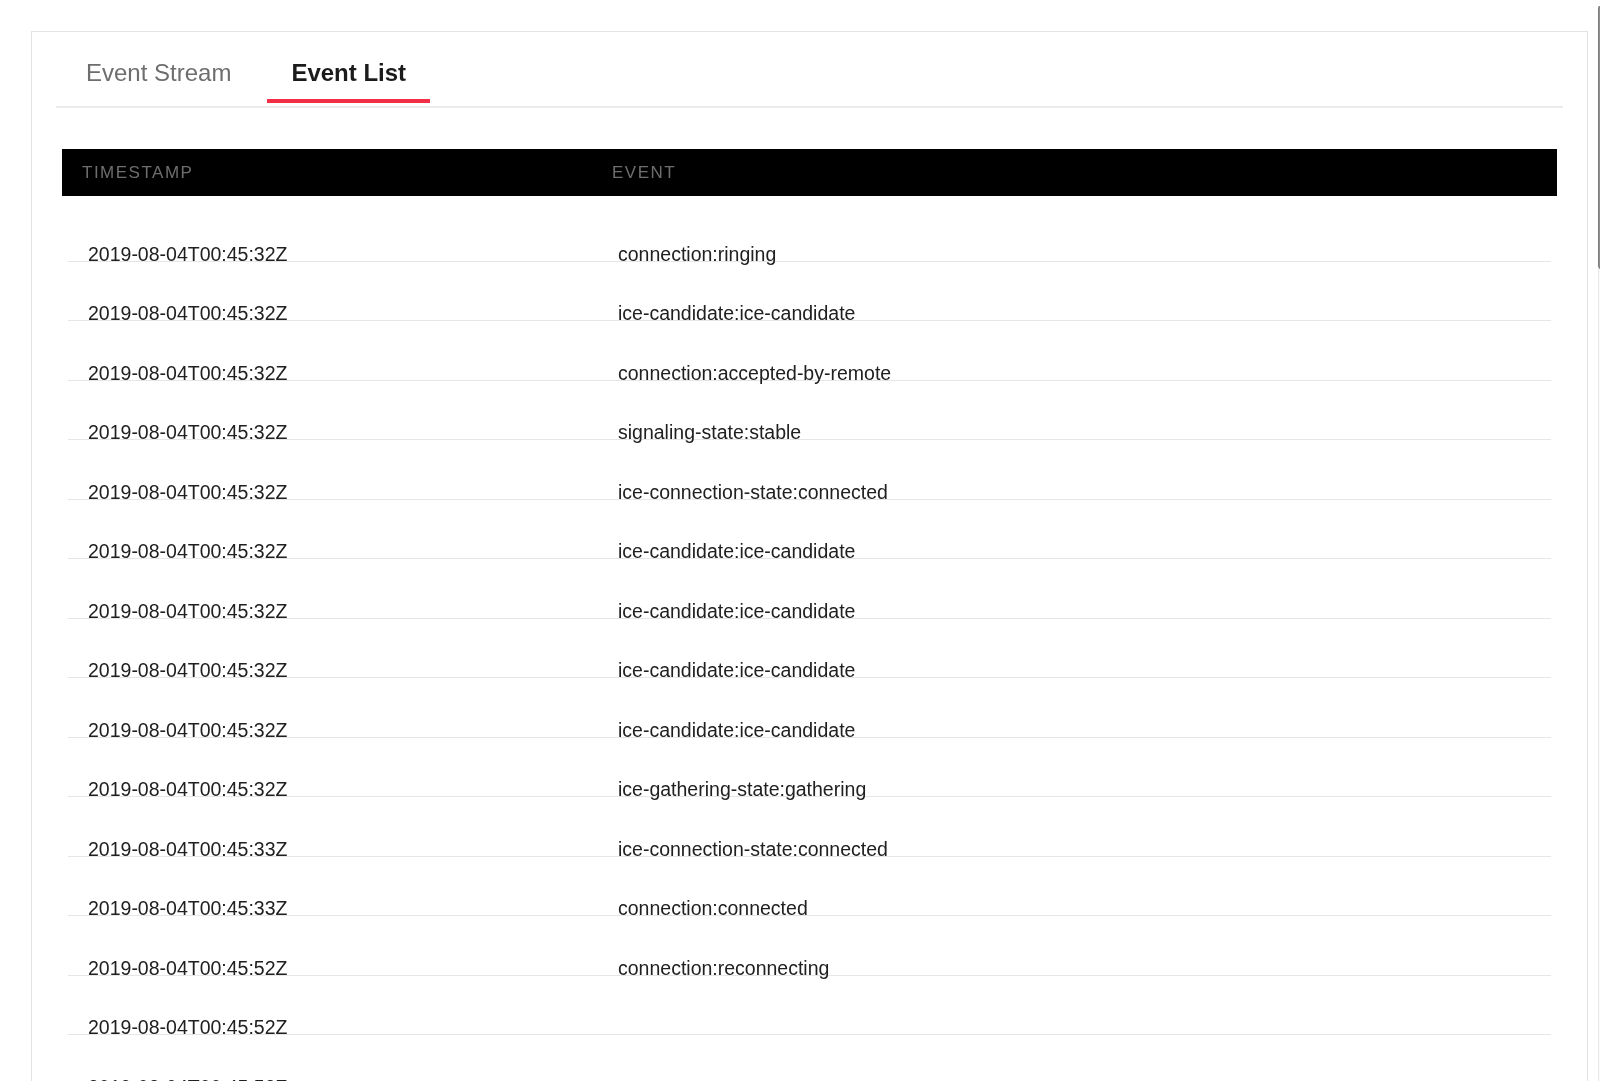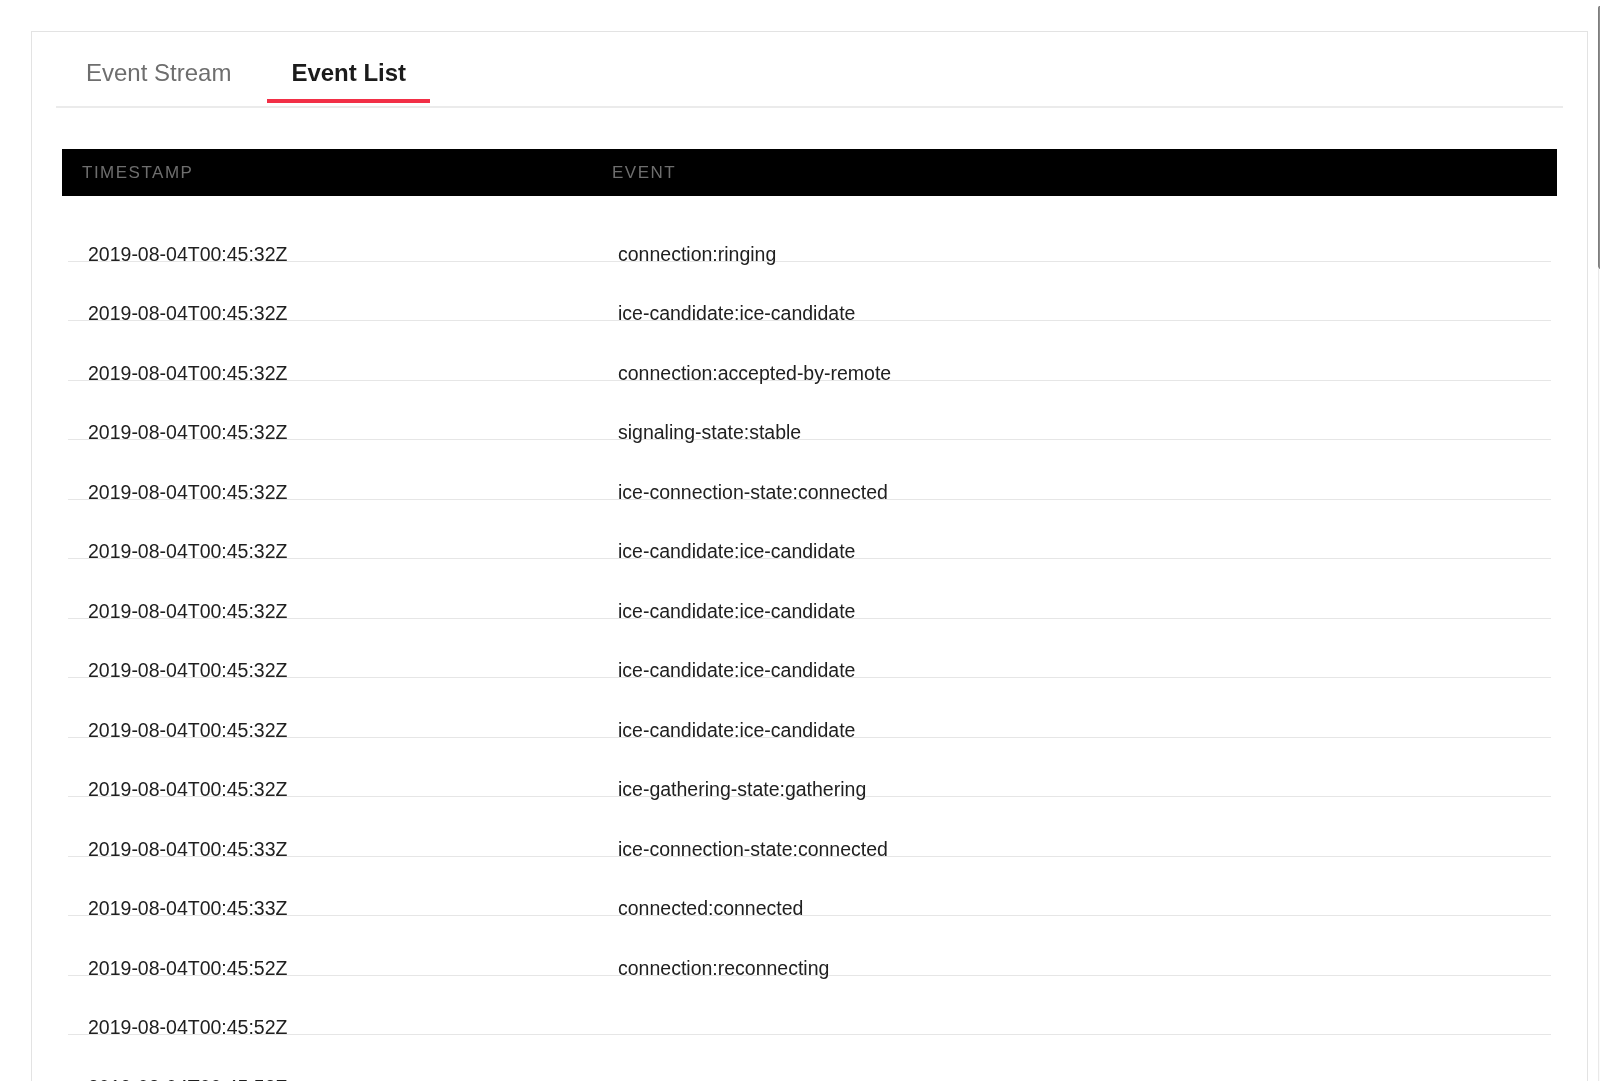--- a/index.html
+++ b/index.html
@@ -164,21 +164,21 @@
     <div class="cell">ice-gathering-state:gathering</div>
   </div>
 
   <div class="table-row">
     <div class="cell">2019-08-04T00:45:33Z</div>
     <div class="cell">ice-connection-state:connected</div>
   </div>
 
   <div class="table-row">
     <div class="cell">2019-08-04T00:45:33Z</div>
-    <div class="cell">connected:connected</div>
+    <div class="cell">connection:connected</div>
   </div>
 
   <div class="table-row">
     <div class="cell">2019-08-04T00:45:52Z</div>
     <div class="cell">connection:reconnecting</div>
   </div>
 
   <div class="table-row">
     <div class="cell">2019-08-04T00:45:52Z</div>
   </div>

